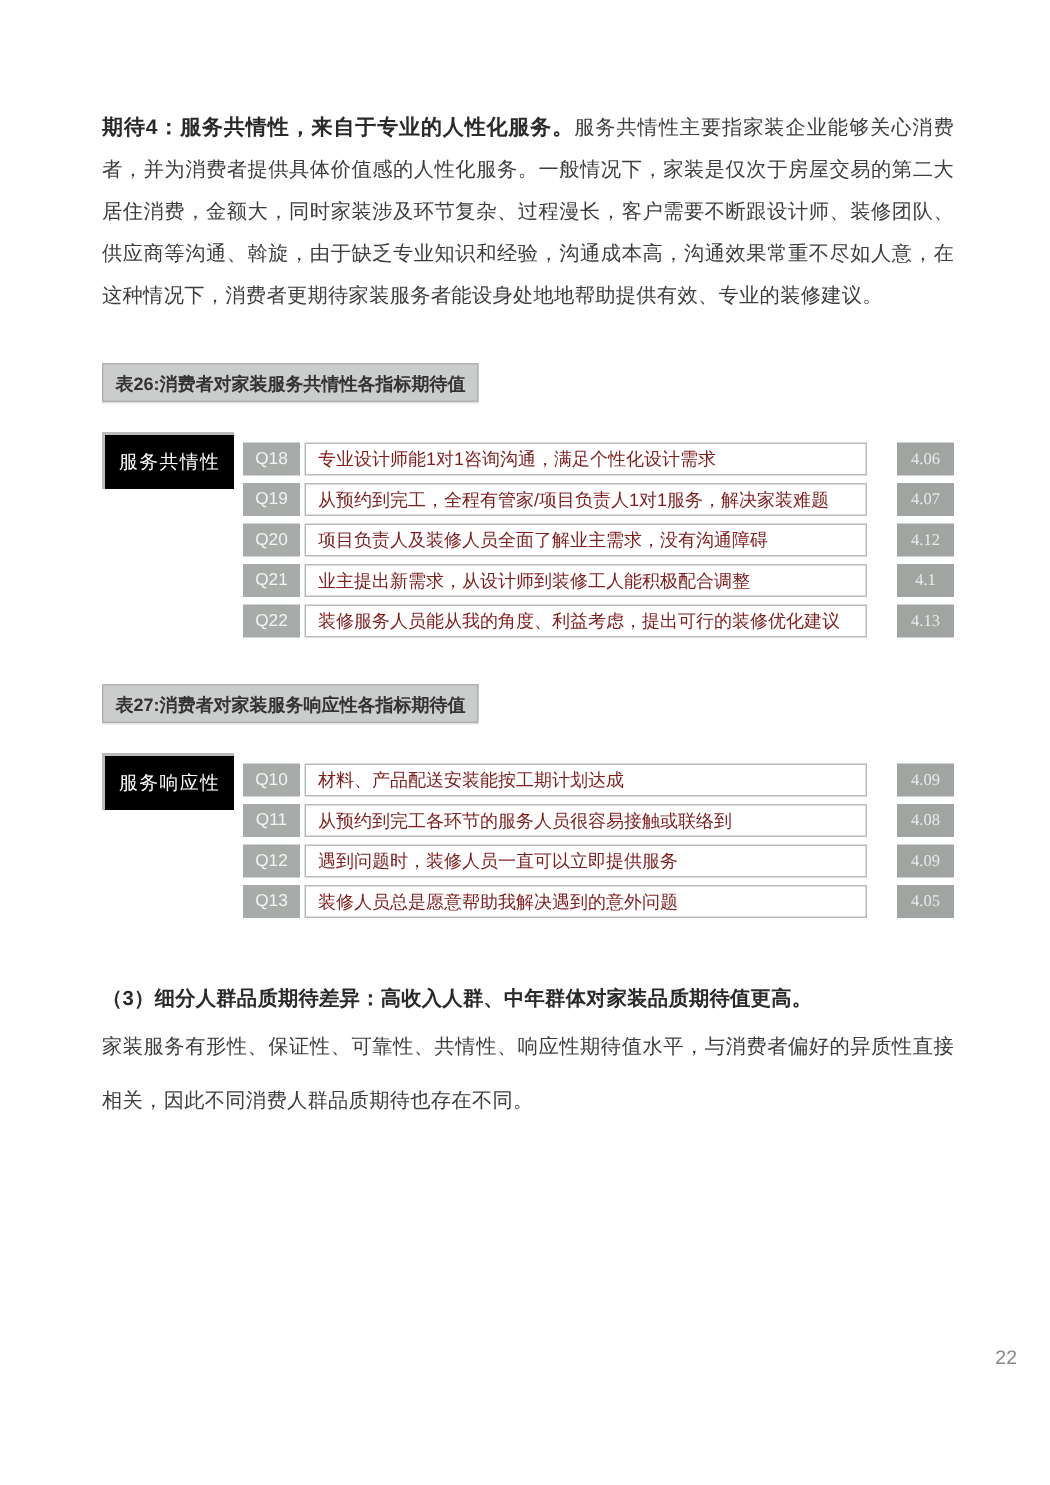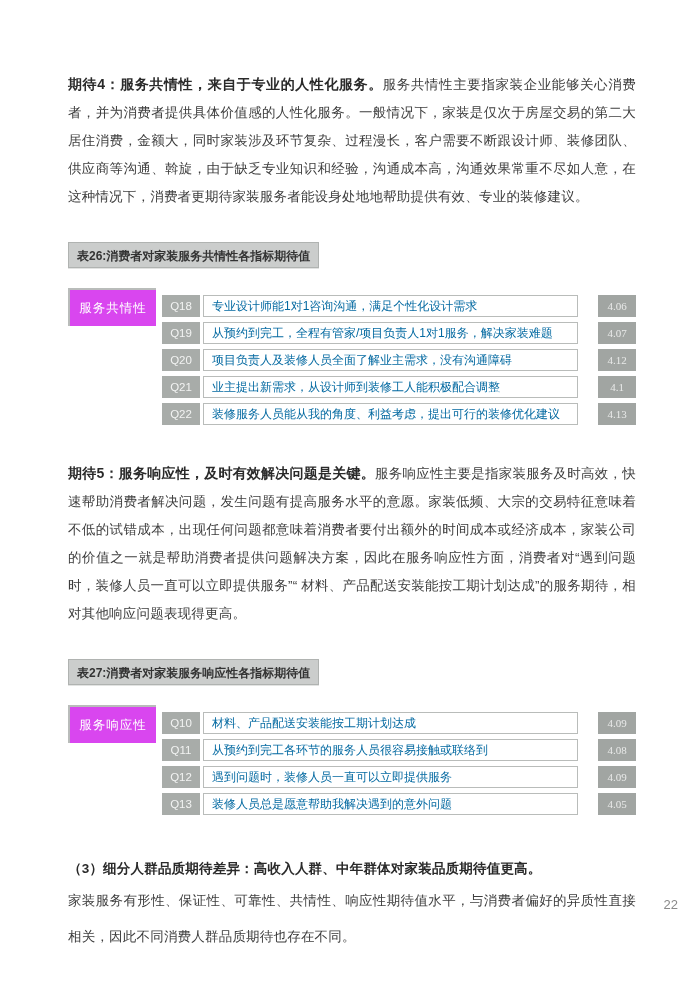--- a/index.html
+++ b/index.html
@@ -46,21 +46,21 @@
     position: relative;
     margin-top: 27px;
     padding-left: 94px;
   }
   .cat-label {
     position: absolute;
     left: 0;
     top: -7px;
     width: 88px;
     height: 38px;
-    background: #d946ef;
+    background: #000000;
     border-top: 2px solid #b9bcba;
     border-left: 2px solid #b9bcba;
     color: #ffffff;
     font-size: 12.5px;
     display: flex;
     align-items: center;
     justify-content: center;
     letter-spacing: 1px;
   }
   .trow {
@@ -79,21 +79,21 @@
     display: flex;
     align-items: center;
     justify-content: center;
     margin-right: 3px;
   }
   .qtext {
     flex: 1;
     background: #ffffff;
     border: 1px solid #b9bcba;
     font-size: 12px;
-    color: #0369a1;
+    color: #7f1d1d;
     display: flex;
     align-items: center;
     padding-left: 8px;
     margin-right: 20px;
     white-space: nowrap;
     overflow: hidden;
   }
   .qval {
     width: 38px;
     flex: 0 0 38px;
@@ -161,21 +161,20 @@
         <div class="qtext">业主提出新需求，从设计师到装修工人能积极配合调整</div>
         <div class="qval">4.1</div>
       </div>
       <div class="trow">
         <div class="qid">Q22</div>
         <div class="qtext">装修服务人员能从我的角度、利益考虑，提出可行的装修优化建议</div>
         <div class="qval">4.13</div>
       </div>
     </div>
 
-    <p class="para para-5"><span class="lead">期待5：服务响应性，及时有效解决问题是关键。</span><span>服务响应性主要是指家装服务及时高效，快速帮助消费者解决问题，发生问题有提高服务水平的意愿。家装低频、大宗的交易特征意味着不低的试错成本，出现任何问题都意味着消费者要付出额外的时间成本或经济成本，家装公司的价值之一就是帮助消费者提供问题解决方案，因此在服务响应性方面，消费者对“遇到问题时，装修人员一直可以立即提供服务”“ 材料、产品配送安装能按工期计划达成”的服务期待，相对其他响应问题表现得更高。</span></p>
 
     <div class="table-caption">表27:消费者对家装服务响应性各指标期待值</div>
 
     <div class="table-block">
       <div class="cat-label">服务响应性</div>
       <div class="trow">
         <div class="qid">Q10</div>
         <div class="qtext">材料、产品配送安装能按工期计划达成</div>
         <div class="qval">4.09</div>
       </div>

